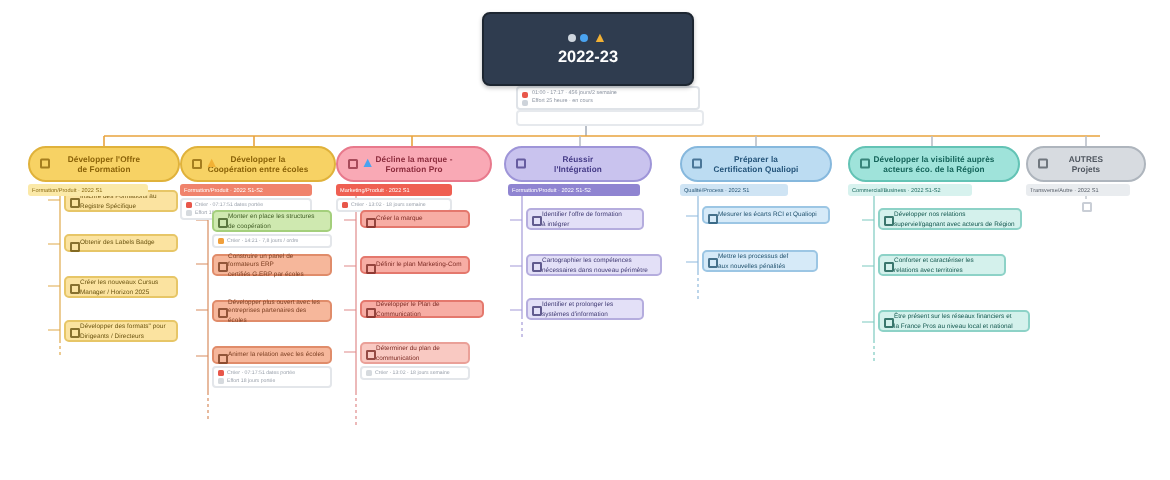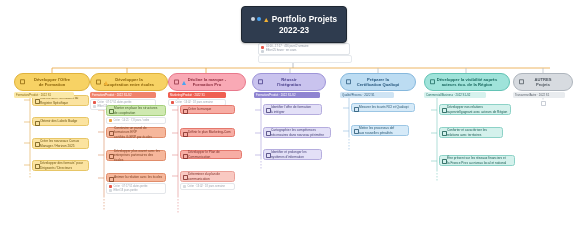--- a/index.html
+++ b/index.html
@@ -128,21 +128,20 @@
     <path d="M437 170 L437 182" stroke="#7ccac0" stroke-width="0.6" stroke-dasharray="1.5,1.5" fill="none"></path>
 
     <path d="M543 92 L543 102" stroke="#b5bbc3" stroke-width="0.6" stroke-dasharray="1.5,1.5" fill="none"></path>
   </svg>
 
   <div class="root-node">
     <div class="root-line1">
       <span class="dot d1"></span>
       <span class="dot d2"></span>
       <span class="root-ico">▲</span>
-      <span>Portfolio Projets</span>
     </div>
     <div class="root-line2">2022-23</div>
   </div>
 
   <div class="root-meta">
     <div class="mrow">
       <span class="mchip"></span>
       <span>01:00 - 17:17 · 456 jours/2 semaine</span>
     </div>
     <div class="mrow">

